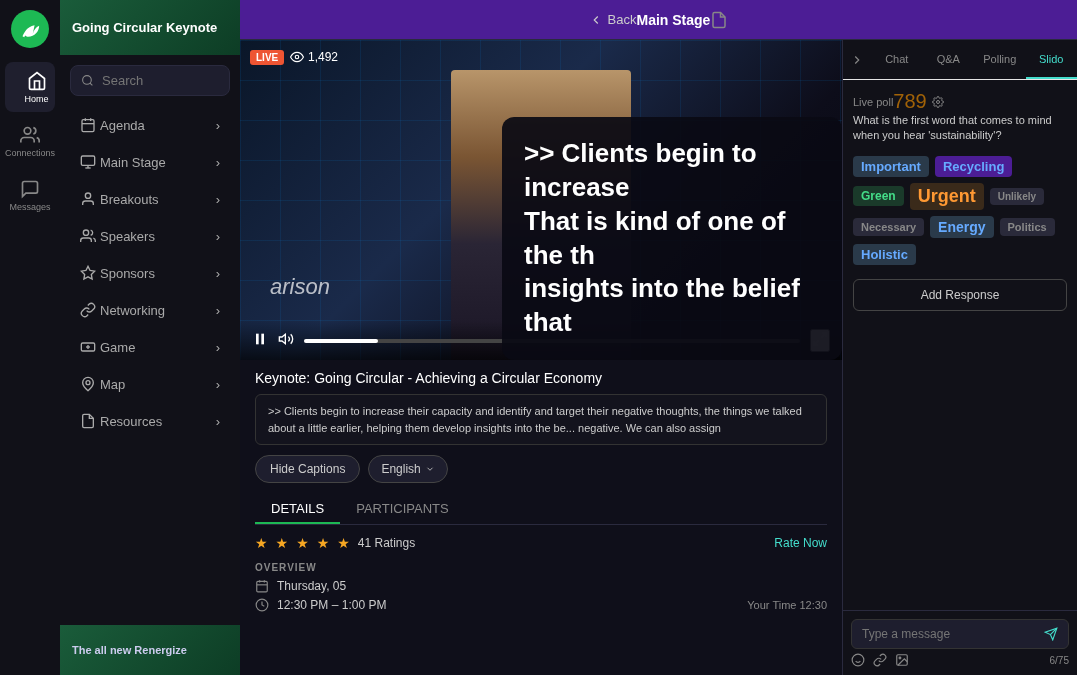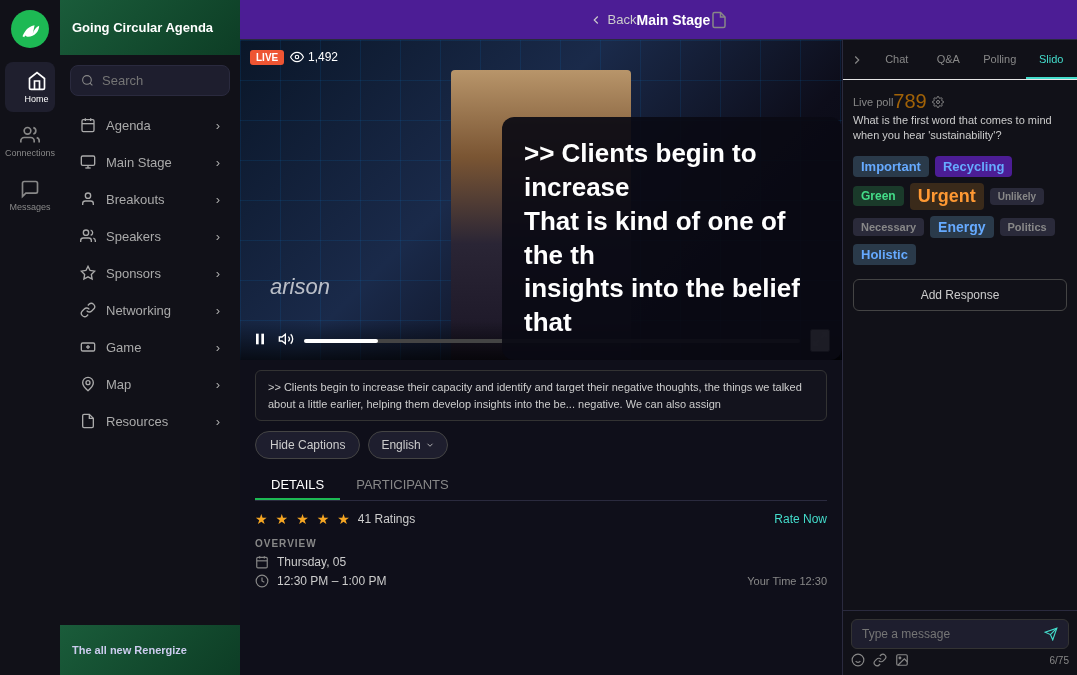--- a/index.html
+++ b/index.html
@@ -52,21 +52,21 @@
       display: flex; align-items: center; gap: 8px;
       background: #1e1e2e; border-radius: 8px; margin: 10px;
       padding: 7px 10px; border: 1px solid #2a2a3e;
     }
     .nav-search input {
       background: none; border: none; outline: none; color: #ccc; font-size: 13px; flex: 1;
     }
     .nav-search svg { color: #888; flex-shrink: 0; }
     .nav-menu { flex: 1; overflow-y: auto; }
     .nav-menu-item {
-      display: flex; align-items: center; gap: 10px;
+      display: flex; align-items: center; gap: 4px;
       padding: 10px 14px; color: #aaa; font-size: 13px; cursor: pointer;
       border-radius: 6px; margin: 1px 6px;
     }
     .nav-menu-item svg { width: 16px; height: 16px; flex-shrink: 0; }
     .nav-menu-item .chevron { margin-left: auto; }
     .nav-footer {
       background: linear-gradient(135deg, #1a5c3a, #0d3d25);
       padding: 12px; color: #cce; font-size: 11px; font-weight: 600; height: 50px;
       display: flex; align-items: center;
     }
@@ -304,21 +304,21 @@
   <div class="sidebar-item">
     <svg viewBox="0 0 24 24" fill="none" stroke="currentColor" stroke-width="2">
       <path d="M21 15a2 2 0 0 1-2 2H7l-4 4V5a2 2 0 0 1 2-2h14a2 2 0 0 1 2 2z"></path>
     </svg>
     <span>Messages</span>
   </div>
 </div>
 
 <div class="nav-panel">
   <div class="nav-header">
-    <span>Going Circular Agenda</span>
+    <span>Going Circular Keynote</span>
   </div>
   <div class="nav-search">
     <svg width="13" height="13" viewBox="0 0 24 24" fill="none" stroke="#888" stroke-width="2">
       <circle cx="11" cy="11" r="8"></circle>
         <line x1="21" y1="21" x2="16.65" y2="16.65"></line>
     </svg>
     <input type="text" placeholder="Search" style="">
   </div>
   <div class="nav-menu">
     <div class="nav-menu-item">
@@ -473,20 +473,21 @@
         <div class="big-caption">
           <div class="big-caption-text">
             <div>&gt;&gt; Clients begin to increase</div>
             <div>That is kind of one of the th</div>
             <div>insights into the belief that</div>
           </div>
         </div>
       </div>
 
       <div class="below-video" style="overflow-y:auto;flex:1;">
+        <div class="video-title">Keynote: Going Circular - Achieving a Circular Economy</div>
         <div class="caption-bar">
           <span>&gt;&gt; Clients begin to increase their capacity and identify and target their negative thoughts, the things we talked about a little earlier, helping them develop insights into the be... negative. We can also assign</span>
         </div>
         <div class="caption-controls">
           <button class="caption-btn">Hide Captions</button>
           <button class="lang-btn">
             <span>English</span>
             <svg width="10" height="10" viewBox="0 0 24 24" fill="none" stroke="currentColor" stroke-width="2">
                 <polyline points="6 9 12 15 18 9"></polyline>
               </svg>

